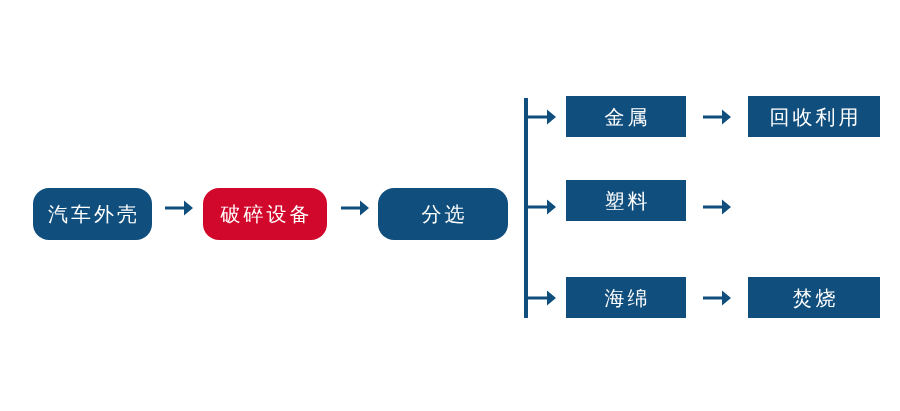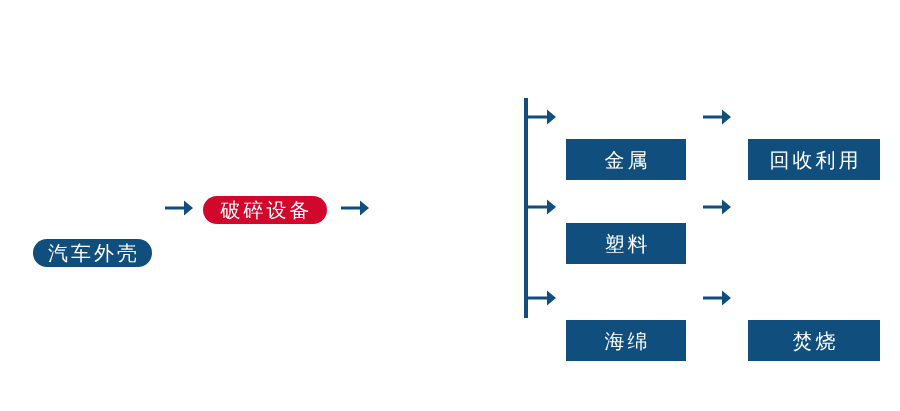--- a/index.html
+++ b/index.html
@@ -25,25 +25,25 @@
     justify-content: center;
     color: #ffffff;
     font-size: 20px;
     letter-spacing: 3px;
     text-indent: 3px;
     line-height: 1;
     white-space: nowrap;
     box-sizing: border-box;
     -webkit-font-smoothing: antialiased;
   }
-  .node.blue  { background: #104E7D; margin-top: 43px; }
+  .node.blue  { background: #104E7D; }
   .node.red   { background: #D1082B; }
 
   
-  .row-main  { top: 196px; height: 28px; border-radius: 16px; }
+  .row-main  { top: 188px; height: 52px; border-radius: 16px; }
   .row-b1    { top:  96px; height: 41px; }
   .row-b2    { top: 180px; height: 41px; }
   .row-b3    { top: 277px; height: 41px; text-align: center; }
 
   .n-shell   { left:  33px; width: 119px; }
   .n-crush   { left: 203px; width: 124px; }
   .n-sort    { left: 378px; width: 130px; }
   .n-mid     { left: 566px; width: 120px; }
   .n-end     { left: 748px; width: 132px; }
 
@@ -100,20 +100,21 @@
   </div>
 
   <div class="node red row-main n-crush">破碎设备</div>
 
   <div class="arrow a-main2">
     <svg viewBox="0 0 30 26" xmlns="http://www.w3.org/2000/svg" aria-hidden="true">
       <path d="M1 11.5 H20 V5.5 L29 13 L20 20.5 V14.5 H1 Z" fill="#104E7D"></path>
     </svg>
   </div>
 
+  <div class="node blue row-main n-sort">分选</div>
 
   <div class="trunk-stub"></div>
   <div class="trunk"></div>
 
   <div class="arrow a-br1">
     <svg viewBox="0 0 30 26" xmlns="http://www.w3.org/2000/svg" aria-hidden="true">
       <path d="M0 11.5 H20 V5.5 L29 13 L20 20.5 V14.5 H0 Z" fill="#104E7D"></path>
     </svg>
   </div>
   <div class="node blue row-b1 n-mid">金属</div>

